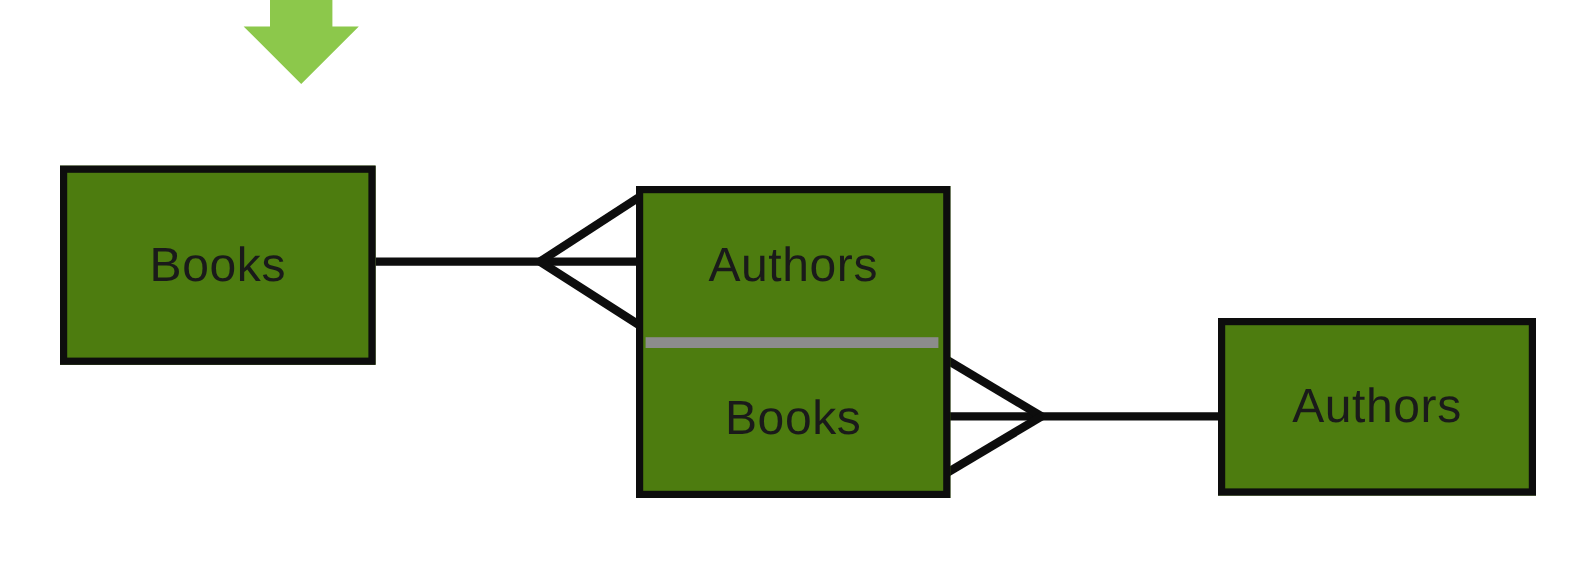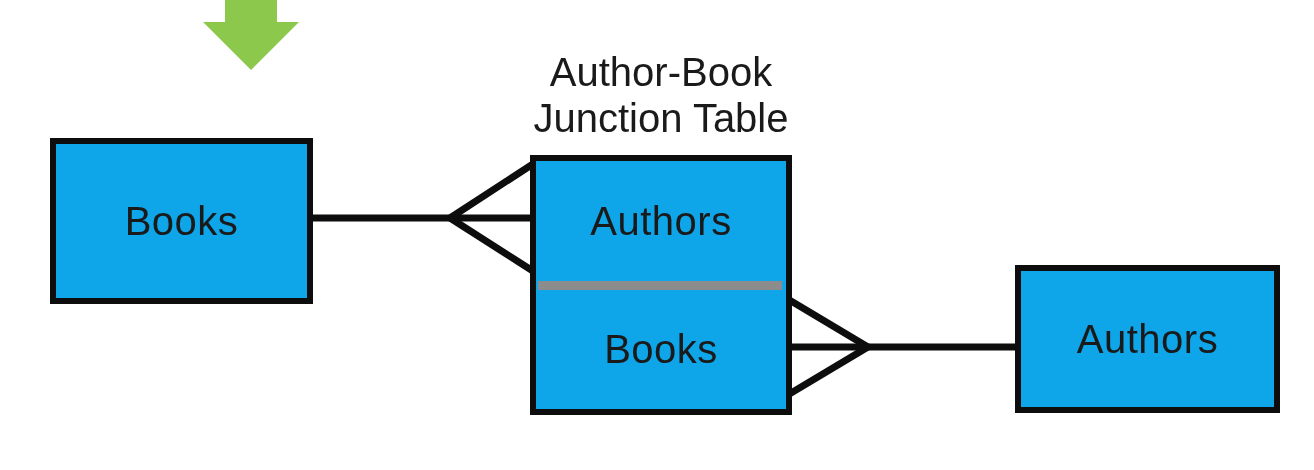--- a/index.html
+++ b/index.html
@@ -16,21 +16,21 @@
   .lines-layer {
     position: absolute;
     left: 0; top: 0;
     width: 1314px; height: 470px;
     pointer-events: none;
   }
 
   .entity-box {
     position: absolute;
     border: 6px solid #0d0d0d;
-    background: #0ea5e9;
+    background: #4d7c0f;
     box-sizing: border-box;
     display: flex;
     align-items: center;
     justify-content: center;
   }
 
   .entity-label {
     font-size: 40px;
     color: #1a1a1a;
     letter-spacing: 0.5px;
@@ -86,22 +86,20 @@
       <line x1="450" y1="218" x2="536" y2="273" stroke-width="7" stroke="#0d0d0d"></line>
     </g>
 
     <g>
       <line x1="786" y1="347" x2="1015" y2="347" stroke-width="7" stroke="#0d0d0d"></line>
       <line x1="868" y1="347" x2="786" y2="298" stroke-width="7" stroke="#0d0d0d"></line>
       <line x1="868" y1="347" x2="786" y2="396" stroke-width="7" stroke="#0d0d0d"></line>
     </g>
   </svg>
 
-  <div class="diagram-title" style="color: rgb(26, 26, 26);">Author-Book
-Junction Table</div>
 
   <div class="entity-box" id="books-box" style="border-color: rgb(13, 13, 13);">
     <span class="entity-label">Books</span>
   </div>
 
   <div class="entity-box" id="junction-box" style="border-color: rgb(13, 13, 13);">
     <div class="junction-row top">
       <span class="entity-label">Authors</span>
     </div>
     <div class="junction-divider" style="background-color: rgb(140, 140, 140);"></div>

